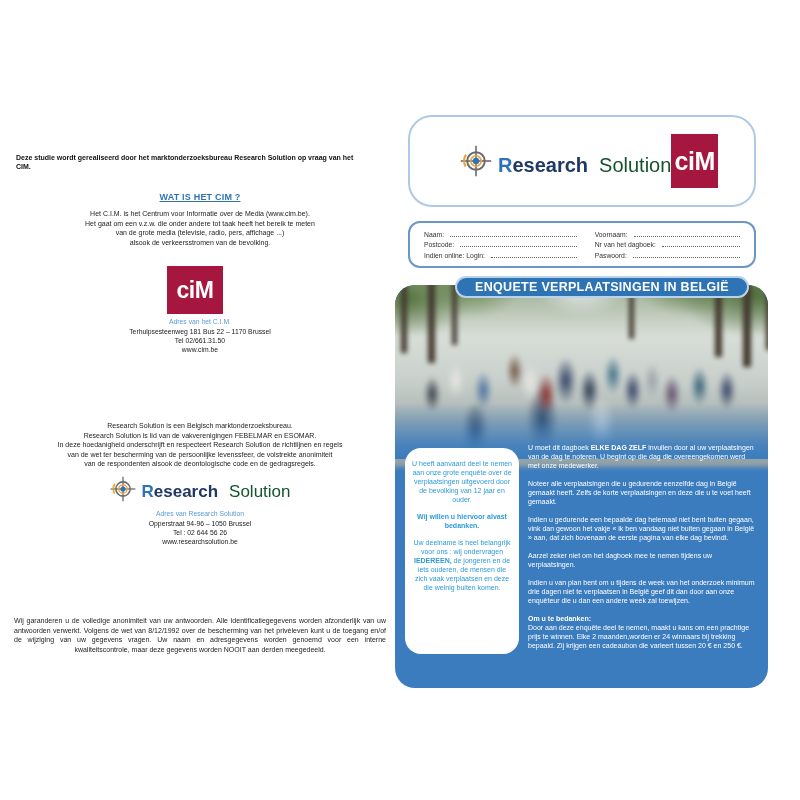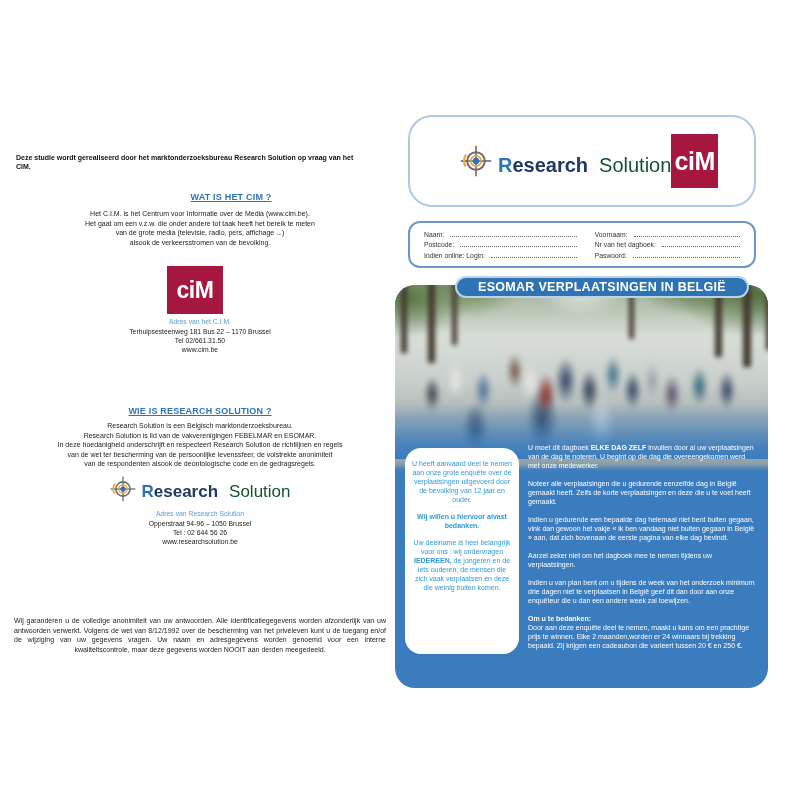--- a/index.html
+++ b/index.html
@@ -4,21 +4,21 @@
 <style>
   html,body{margin:0;padding:0;background:#fff;}
   .canvas{position:relative;width:800px;height:800px;background:#ffffff;
           font-family:"Liberation Sans",sans-serif;color:#222;overflow:hidden;}
 
   
   .intro{position:absolute;left:16px;top:153px;width:352px;font-size:7px;
          font-weight:bold;color:#111;line-height:9px;}
   .sec-heading{position:absolute;left:0;width:400px;text-align:center;color:#2E74B5;
          font-weight:bold;text-decoration:underline;font-size:9px;letter-spacing:.2px;}
-  #cim-heading{top:192px;padding-left:31px;} #rs-heading{top:406px;}
+  #cim-heading{top:192px;} #rs-heading{top:406px;}
   .body-block{position:absolute;left:0;width:400px;text-align:center;font-size:7px;
          line-height:9.5px;color:#222;white-space:pre-line;}
   #cim-body{top:209px;} #rs-body{top:421px;}
   .cim-square{background:#A5173F;color:#fff;display:flex;align-items:center;
          justify-content:center;font-weight:bold;letter-spacing:-.5px;}
   .cim-logo-left{position:absolute;left:167px;top:266px;width:56px;height:48px;font-size:23px;}
   .addr-label{position:absolute;left:0;width:400px;text-align:center;color:#5B9BD5;font-size:6.8px;}
   #cim-addr-label{top:318px;} #rs-addr-label{top:510px;}
   .addr-block{position:absolute;left:0;width:400px;text-align:center;font-size:6.8px;
          line-height:9px;color:#222;white-space:pre-line;}
@@ -112,21 +112,20 @@
 alsook de verkeersstromen van de bevolking.</div>
 
   <div class="cim-square cim-logo-left">
     <span>ciM</span>
   </div>
   <div id="cim-addr-label" class="addr-label">Adres van het C.I.M.</div>
   <div id="cim-addr" class="addr-block">Terhulpsesteenweg 181 Bus 22 – 1170 Brussel
 Tel 02/661.31.50
 www.cim.be</div>
 
-  <div id="rs-heading" class="sec-heading">WIE IS RESEARCH SOLUTION ?</div>
   <div id="rs-body" class="body-block">Research Solution is een Belgisch marktonderzoeksbureau.
 Research Solution is lid van de vakverenigingen FEBELMAR en ESOMAR.
 In deze hoedanigheid onderschrijft en respecteert Research Solution de richtlijnen en regels
 van de wet ter bescherming van de persoonlijke levenssfeer, de volstrekte anonimiteit
 van de respondenten alsook de deontologische code en de gedragsregels.</div>
 
   <div id="rs-logo-left" class="rs-logo-row">
     <svg class="icon-target" width="26" height="26" viewBox="0 0 40 40">
       <line x1="20" y1="1" x2="20" y2="39" stroke="#6b6b6b" stroke-width="2"></line>
       <line x1="1" y1="20" x2="39" y2="20" stroke="#6b6b6b" stroke-width="2"></line>
@@ -183,21 +182,21 @@
     <div class="fcell">
       <span class="lbl">Indien online: Login:</span>
       <span class="dots"></span>
     </div>
     <div class="fcell">
       <span class="lbl">Paswoord:</span>
       <span class="dots"></span>
     </div>
   </div>
 
-  <div class="banner">ESOMAR VERPLAATSINGEN IN BELGIË</div>
+  <div class="banner">ENQUETE VERPLAATSINGEN IN BELGIË</div>
 
   <div class="hero">
     <div class="photo">
       <div class="photo-art">
         <div class="trunk" style="left:4%;height:78px;"></div>
         <div class="trunk" style="left:11%;height:88px;width:7px;"></div>
         <div class="trunk" style="left:17%;height:70px;width:5px;"></div>
         <div class="trunk" style="left:62%;height:64px;width:5px;"></div>
         <div class="trunk" style="left:84%;height:82px;width:7px;"></div>
         <div class="trunk" style="left:91%;height:92px;width:8px;"></div>

